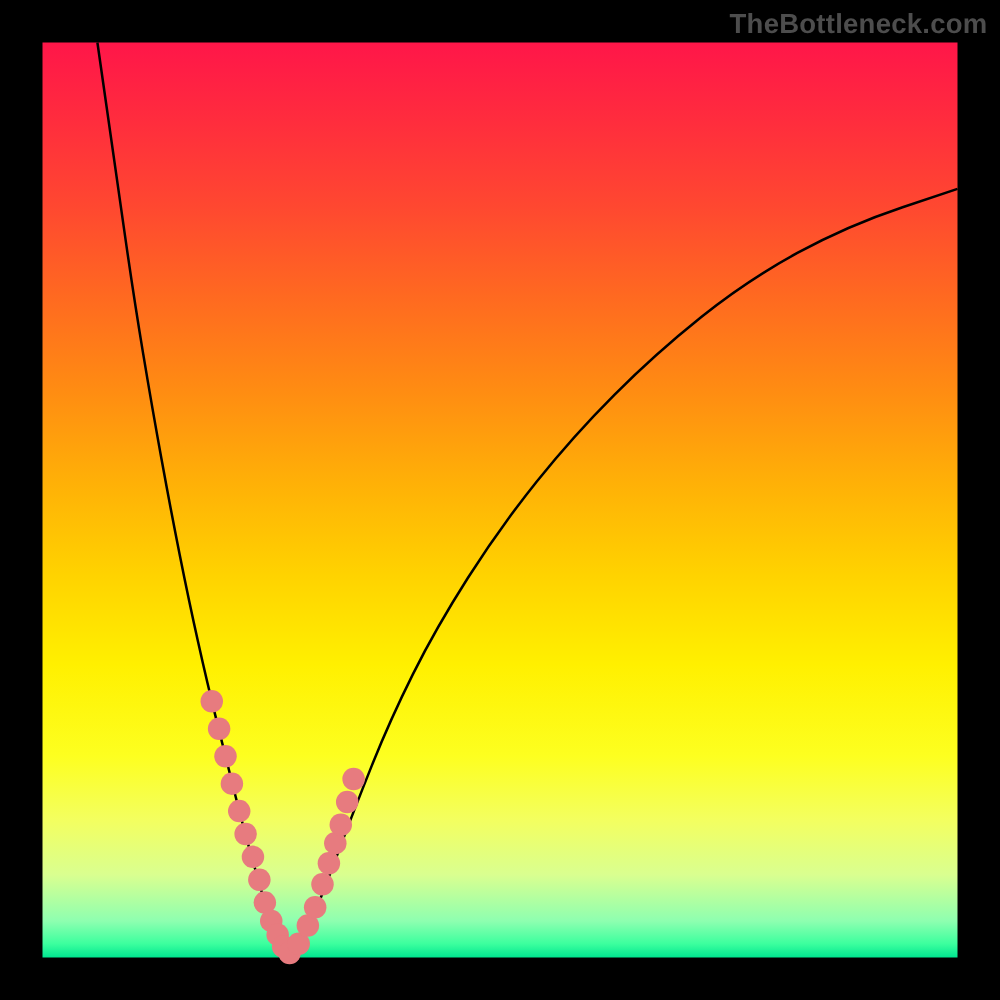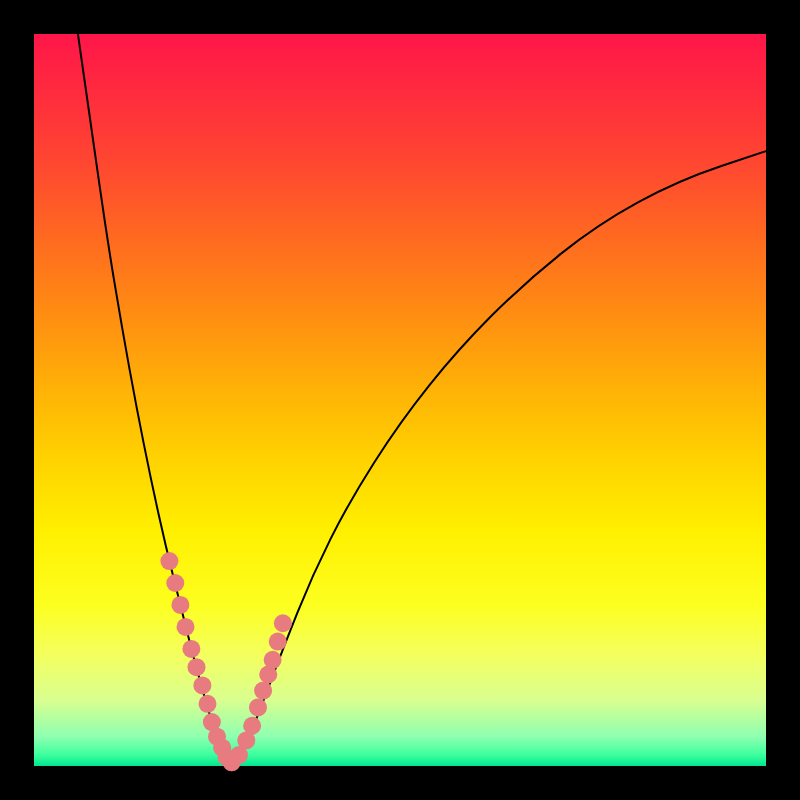--- a/index.html
+++ b/index.html
@@ -82,13 +82,14 @@
           <circle cx="218.136" cy="691.74" r="9" class="point"></circle>
           <circle cx="223.992" cy="673.44" r="9" class="point"></circle>
           <circle cx="229.116" cy="656.604" r="9" class="point"></circle>
           <circle cx="234.24" cy="640.5" r="9" class="point"></circle>
           <circle cx="238.632" cy="625.86" r="9" class="point"></circle>
           <circle cx="243.75599999999997" cy="607.56" r="9" class="point"></circle>
           <circle cx="248.88000000000002" cy="589.26" r="9" class="point"></circle>
         </g>
     </svg>
   </div>
+  <div class="watermark">TheBottleneck.com</div>
 </div>
 
 </body></html>

